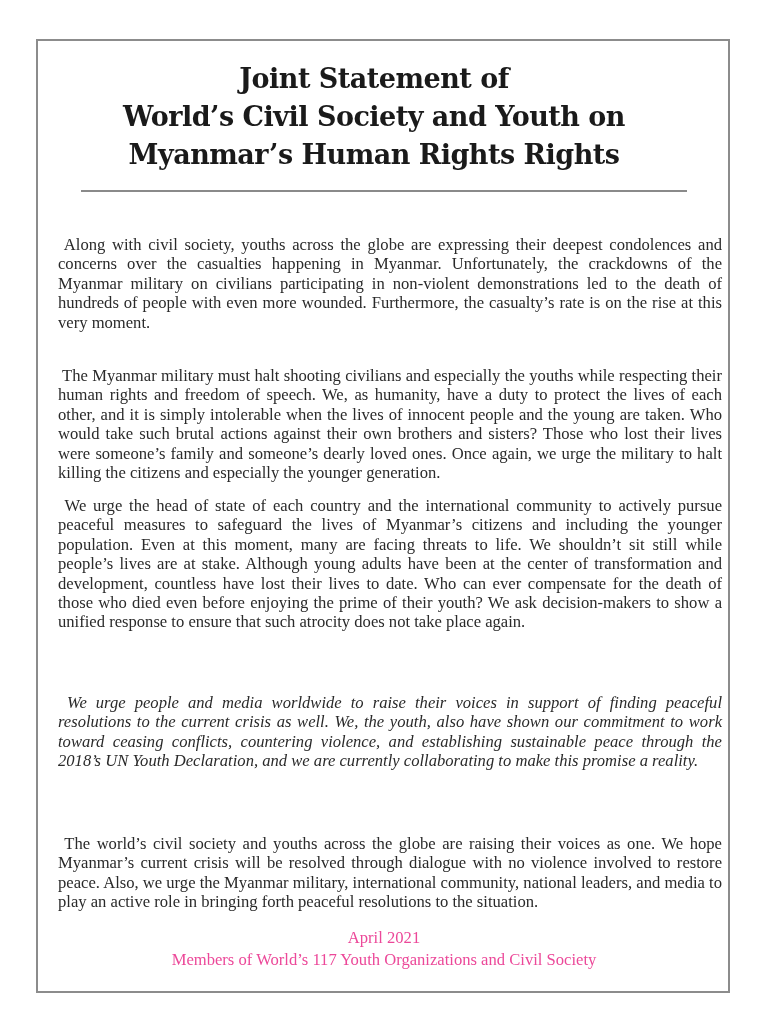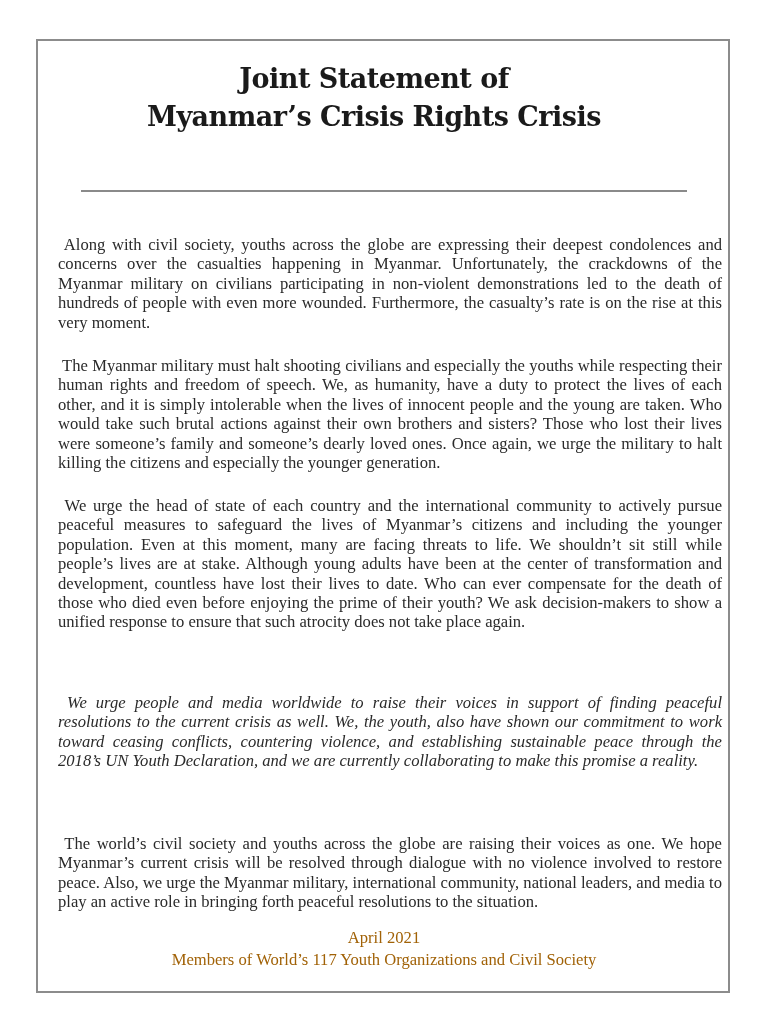--- a/index.html
+++ b/index.html
@@ -53,45 +53,46 @@
       line-height: 19.4px;
       color: #2a2a2a;
       text-align: justify;
       margin: 4px;
     }
     .body-text::before {
       content: " ";
       white-space: pre;
     }
     #p1 { top: 231px; }
-    #p2 { top: 352px; }
+    #p2 { top: 362px; }
     #p3 { top: 492px; }
     #p4 { top: 689px; font-style: italic; }
     #p5 { top: 830px; }
     .signoff {
       position: absolute;
       left: 0;
       width: 768px;
       text-align: center;
       font-family: "Liberation Serif", serif;
       font-size: 16.6px;
-      color: #a16207;
+      color: #ec4899;
       line-height: 20px;
     }
     #date { top: 928px; }
     #signature { top: 950px; }
   </style>
 </head>
 <body>
 
 <div class="frame"></div>
 
 <h1 class="title" style="margin:0;">
   <span class="line">Joint Statement of</span>
-  <span class="line">Myanmar’s Crisis Rights Crisis</span>
+  <span class="line">World’s Civil Society and Youth on</span>
+  <span class="line">Myanmar’s Human Rights Rights</span>
 </h1>
 
 <div class="divider"></div>
 
 <p id="p1" class="body-text">Along with civil society, youths across the globe are expressing their deepest condolences and concerns over the casualties happening in Myanmar. Unfortunately, the crackdowns of the Myanmar military on civilians participating in non-violent demonstrations led to the death of hundreds of people with even more wounded. Furthermore, the casualty’s rate is on the rise at this very moment.</p>
 <p id="p2" class="body-text">The Myanmar military must halt shooting civilians and especially the youths while respecting their human rights and freedom of speech. We, as humanity, have a duty to protect the lives of each other, and it is simply intolerable when the lives of innocent people and the young are taken. Who would take such brutal actions against their own brothers and sisters? Those who lost their lives were someone’s family and someone’s dearly loved ones. Once again, we urge the military to halt killing the citizens and especially the younger generation.</p>
 <p id="p3" class="body-text">We urge the head of state of each country and the international community to actively pursue peaceful measures to safeguard the lives of Myanmar’s citizens and including the younger population. Even at this moment, many are facing threats to life. We shouldn’t sit still while people’s lives are at stake. Although young adults have been at the center of transformation and development, countless have lost their lives to date. Who can ever compensate for the death of those who died even before enjoying the prime of their youth? We ask decision-makers to show a unified response to ensure that such atrocity does not take place again.</p>
 <p id="p4" class="body-text">We urge people and media worldwide to raise their voices in support of finding peaceful resolutions to the current crisis as well. We, the youth, also have shown our commitment to work toward ceasing conflicts, countering violence, and establishing sustainable peace through the 2018’s UN Youth Declaration, and we are currently collaborating to make this promise a reality.</p>
 <p id="p5" class="body-text">The world’s civil society and youths across the globe are raising their voices as one. We hope Myanmar’s current crisis will be resolved through dialogue with no violence involved to restore peace. Also, we urge the Myanmar military, international community, national leaders, and media to play an active role in bringing forth peaceful resolutions to the situation.</p>
 

